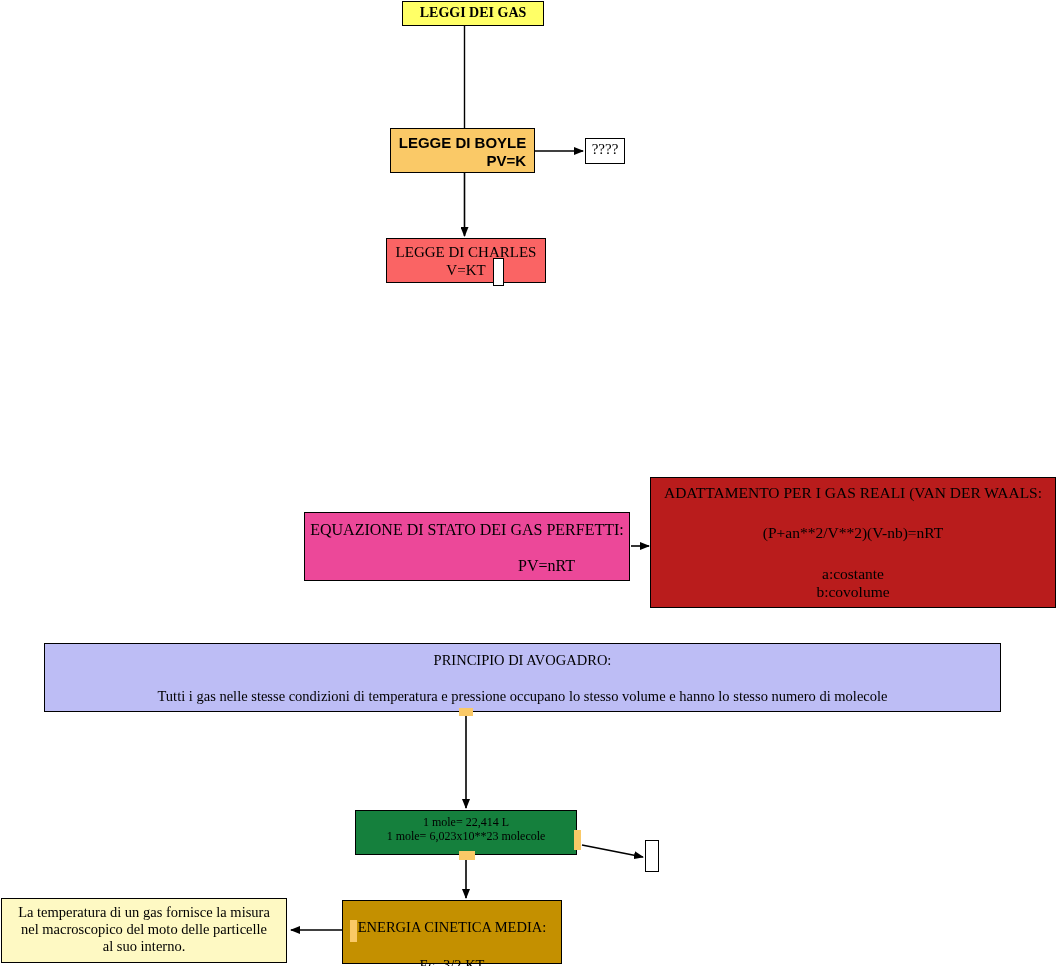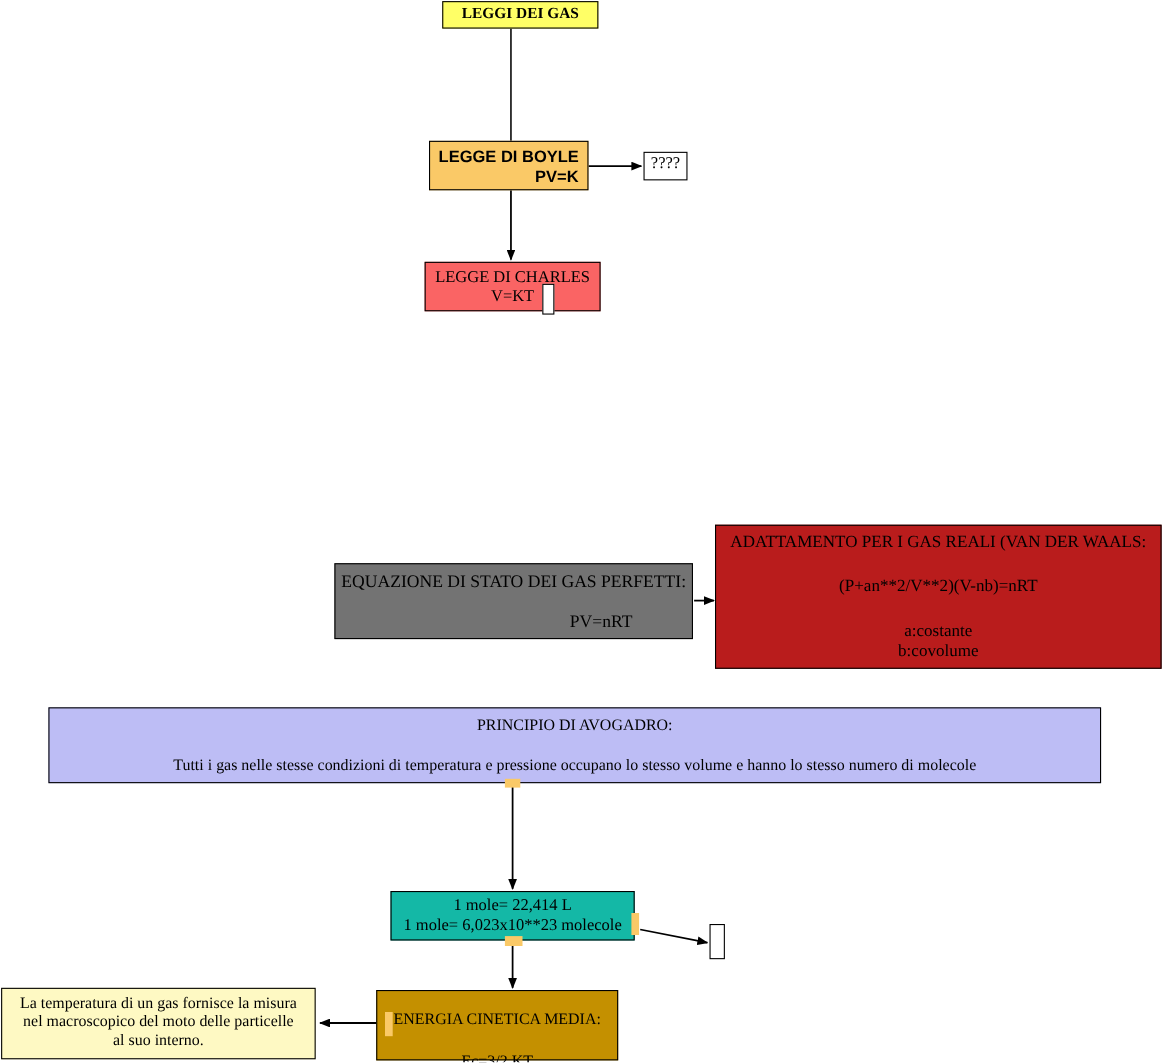--- a/index.html
+++ b/index.html
@@ -49,21 +49,21 @@
     text-align: center;
   }
   #node-unknown {
     left: 585px; top: 138px; width: 40px; height: 26px;
     background: #ffffff;
     font-size: 15px;
     padding-top: 2px;
   }
   #node-equazione-stato {
     left: 304px; top: 512px; width: 326px; height: 69px;
-    background: #737373;
+    background: #ec4899;
     font-size: 16px;
     padding-top: 8px;
   }
   #node-equazione-stato .line:nth-child(2) {
     margin-top: 17px; text-align: right; padding-right: 54px;
   }
   #node-van-der-waals {
     left: 650px; top: 477px; width: 406px; height: 131px;
     background: #b91c1c;
     font-size: 15.5px;
@@ -73,22 +73,22 @@
   #node-van-der-waals .line:nth-child(3) { margin-top: 22px; }
   #node-avogadro {
     left: 44px; top: 643px; width: 957px; height: 69px;
     background: #bdbdf5;
     font-size: 14.5px;
     padding-top: 8px;
   }
   #node-avogadro .line:nth-child(2) { margin-top: 19px; }
   #node-mole {
     left: 355px; top: 810px; width: 222px; height: 45px;
-    background: #14b8a6;
-    font-size: 15px;
+    background: #15803d;
+    font-size: 12px;
     padding-top: 4px;
   }
   #node-blank-small {
     left: 645px; top: 840px; width: 14px; height: 32px;
     background: #ffffff;
   }
   #node-energia {
     left: 342px; top: 900px; width: 220px; height: 64px;
     background: #c49000;
     font-size: 14.5px;

